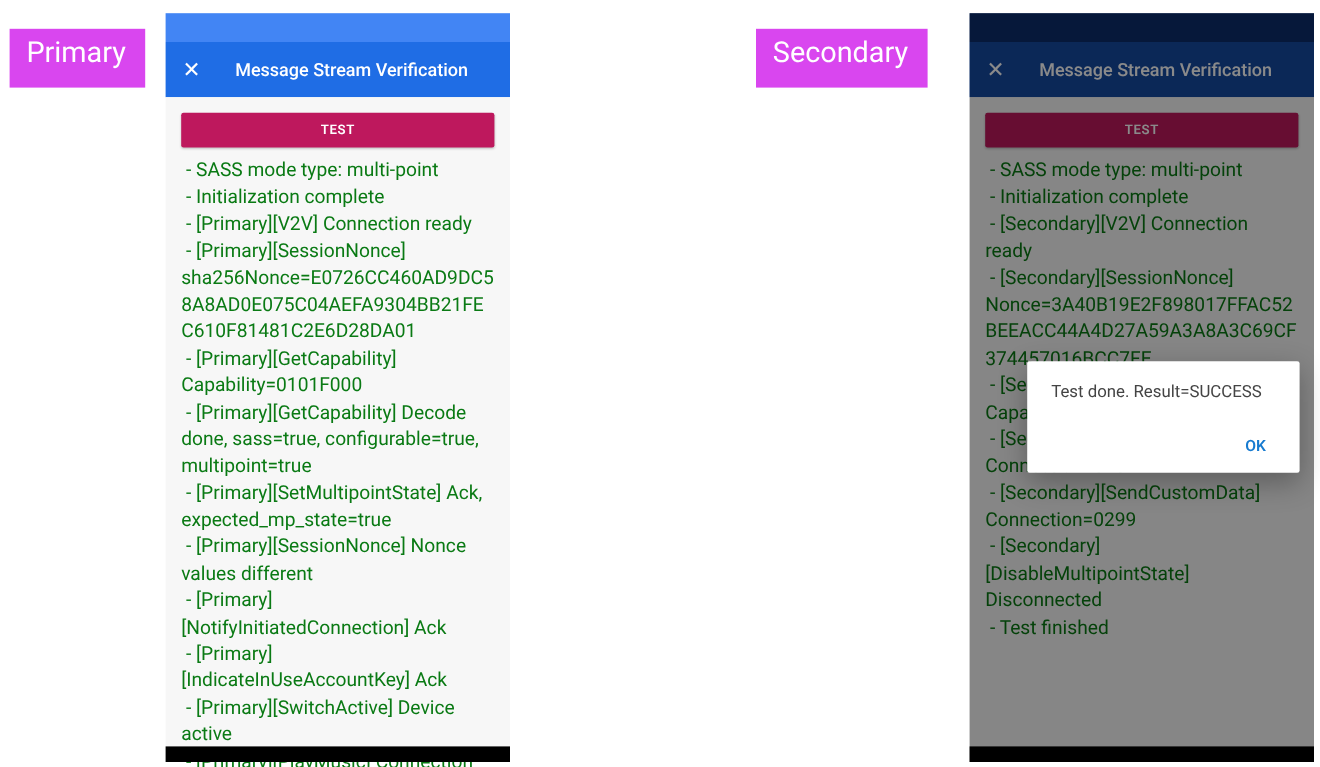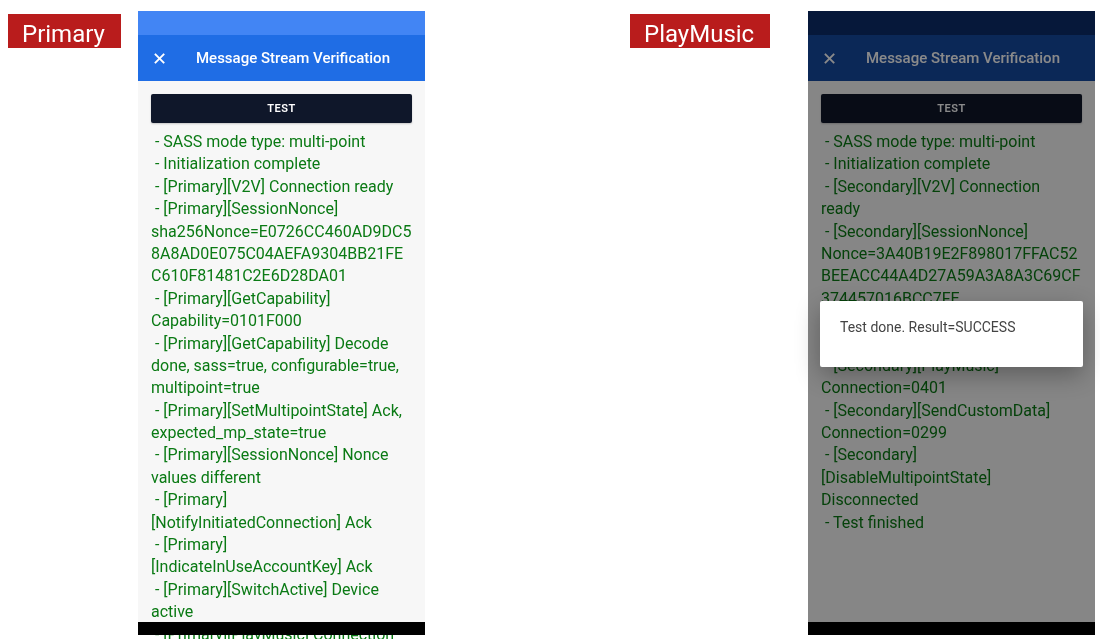--- a/index.html
+++ b/index.html
@@ -1,44 +1,44 @@
 <!DOCTYPE html>
 <html><head>
   <meta charset="utf-8">
   <style>
     body { margin:0; padding:0; font-family: Roboto, Arial, sans-serif; background:#fff; width:1100px; height:639px; overflow:hidden; color:#333;}
-    .label-tag { position:absolute; top:14px; background:#b91c1c; color:#fff; font-size:24px; font-weight:400; padding:6px 16px 0 14px;}
+    .label-tag { position:absolute; top:24px; background:#d946ef; color:#fff; font-size:24px; font-weight:400; padding:6px 16px 15px 14px;}
     .phone { position:absolute; top:11px; width:287px; height:624px; background:#fff; box-sizing:border-box; }
     .phone .statusbar { height:24px; }
     .phone .appbar { display:flex; align-items:center; padding:0 14px; height:46px; color:#fff; font-size:15px; font-weight:500;}
     .phone .appbar .close { font-size:18px; width:20px;}
     .phone .appbar .title { margin-left:24px; }
     .phone .content { background:#f7f7f7; padding:13px; height:calc(100% - 24px - 46px - 13px); box-sizing:border-box; position:relative;}
-    .test-btn { background:#0f172a; color:#fff; text-align:center; font-size:11px; font-weight:600; letter-spacing:0.5px; padding:8px 0; border-radius:2px; box-shadow:0 1px 2px rgba(0,0,0,.2); cursor:pointer;}
+    .test-btn { background:#be185d; color:#fff; text-align:center; font-size:11px; font-weight:600; letter-spacing:0.5px; padding:8px 0; border-radius:2px; box-shadow:0 1px 2px rgba(0,0,0,.2); cursor:pointer;}
     .log { margin-top:8px; font-size:16px; line-height:1.4; color:#0a7a14; white-space:pre-wrap; word-wrap:break-word;}
     .phone .bottombar { position:absolute; bottom:0; left:0; right:0; height:13px; background:#000;}
     .scrim { position:absolute; inset:0; background:rgba(0,0,0,0.46); }
     #ph1 .statusbar { background:#4285F4;}
     #ph1 .appbar { background:#1f6de5;}
     #ph2 .statusbar { background:#0c2d6b;}
     #ph2 .appbar { background:#164aa2;}
     .dialog { position:absolute; left:12px; right:12px; background:#fff; border-radius:2px; padding:18px 20px 8px 20px; box-shadow:0 8px 24px rgba(0,0,0,.3); }
     .dialog .dtext { font-size:14px; color:#444; padding-bottom:24px;}
     .dialog .actions { text-align:right; }
     .dialog .actions .ok { display:inline-block; color:#177bd0; font-weight:600; font-size:13px; padding:6px 8px; cursor:pointer;}
     #label1 { left:8px;}
     #label2 { left:630px;}
     #ph1 { left:138px;}
     #ph2 { left:808px;}
   </style>
 </head>
 <body>
 
 <div id="label1" class="label-tag">Primary</div>
-<div id="label2" class="label-tag">PlayMusic</div>
+<div id="label2" class="label-tag">Secondary</div>
 
 <div id="ph1" class="phone">
   <div class="statusbar"></div>
   <div class="appbar">
     <span class="close">✕</span>
     <span class="title">Message Stream Verification</span>
   </div>
   <div class="content">
     <div class="test-btn">TEST</div>
     <div class="log"> - SASS mode type: multi-point
@@ -77,16 +77,19 @@
  - [Secondary][V2V] Connection ready
  - [Secondary][SessionNonce] Nonce=3A40B19E2F898017FFAC52BEEACC44A4D27A59A3A8A3C69CF374457016BCC7FE
  - [Secondary][GetCapability] Capability=0101F000
  - [Secondary][PlayMusic] Connection=0401
  - [Secondary][SendCustomData] Connection=0299
  - [Secondary][DisableMultipointState] Disconnected
  - Test finished</div>
   </div>
   <div class="bottombar"></div>
   <div class="scrim"></div>
-  <div class="dialog" style="top:290px;">
+  <div class="dialog" style="top:290px;margin-left:36px;">
     <div class="dtext">Test done. Result=SUCCESS</div>
+    <div class="actions">
+      <span class="ok">OK</span>
+    </div>
   </div>
 </div>
 
 </body></html>

